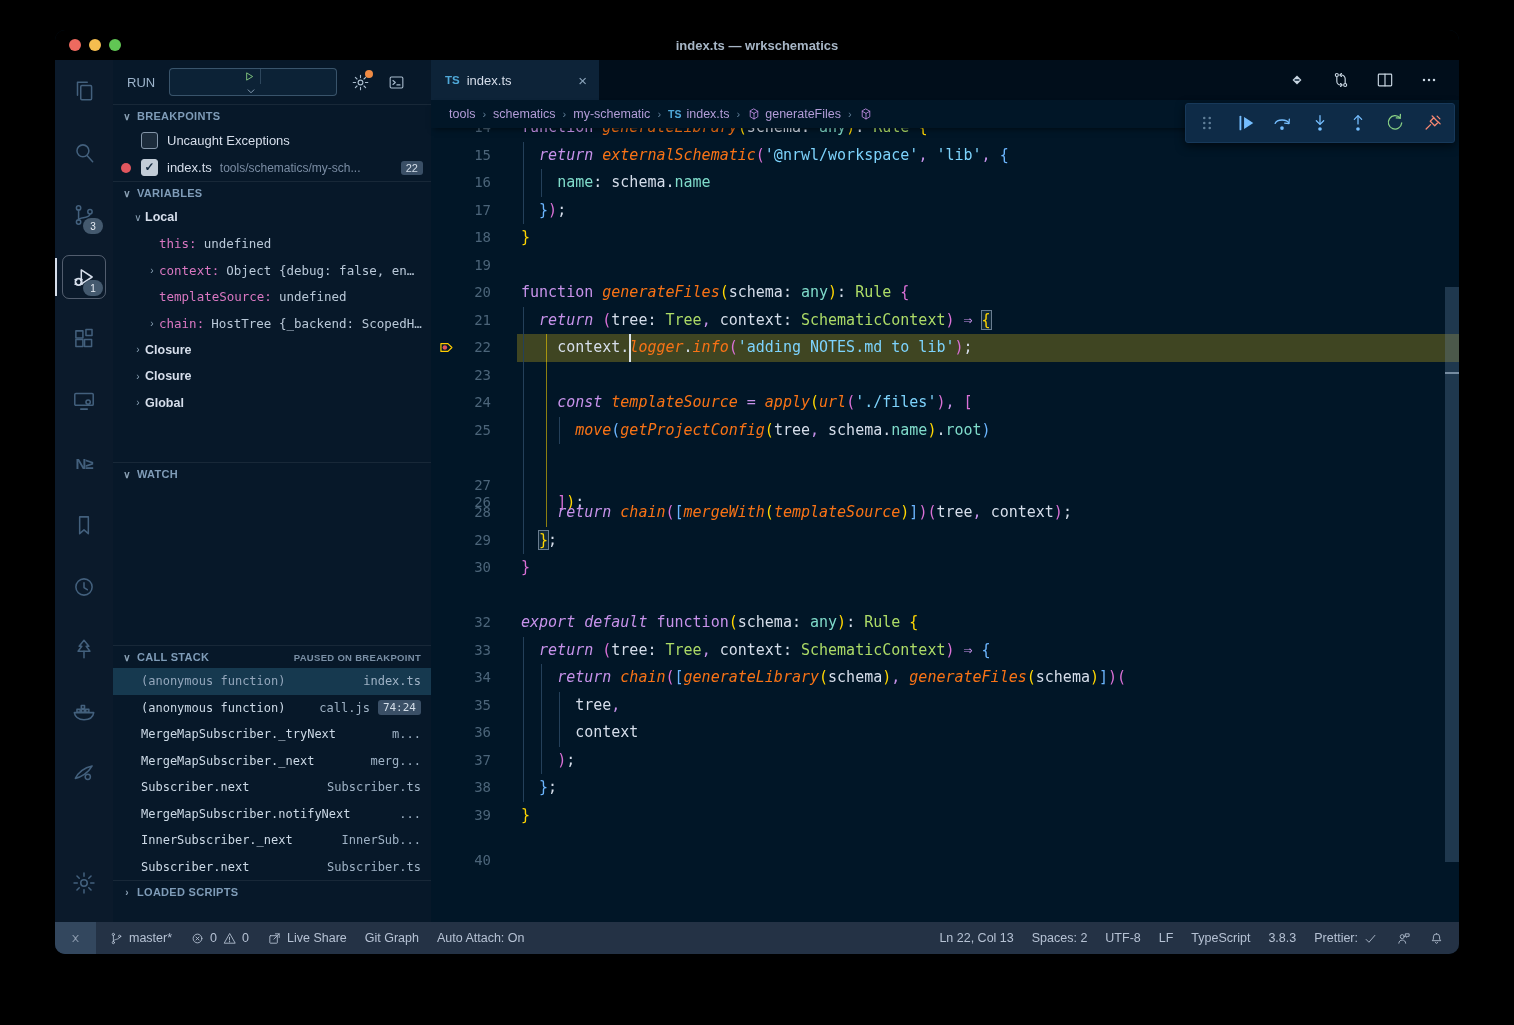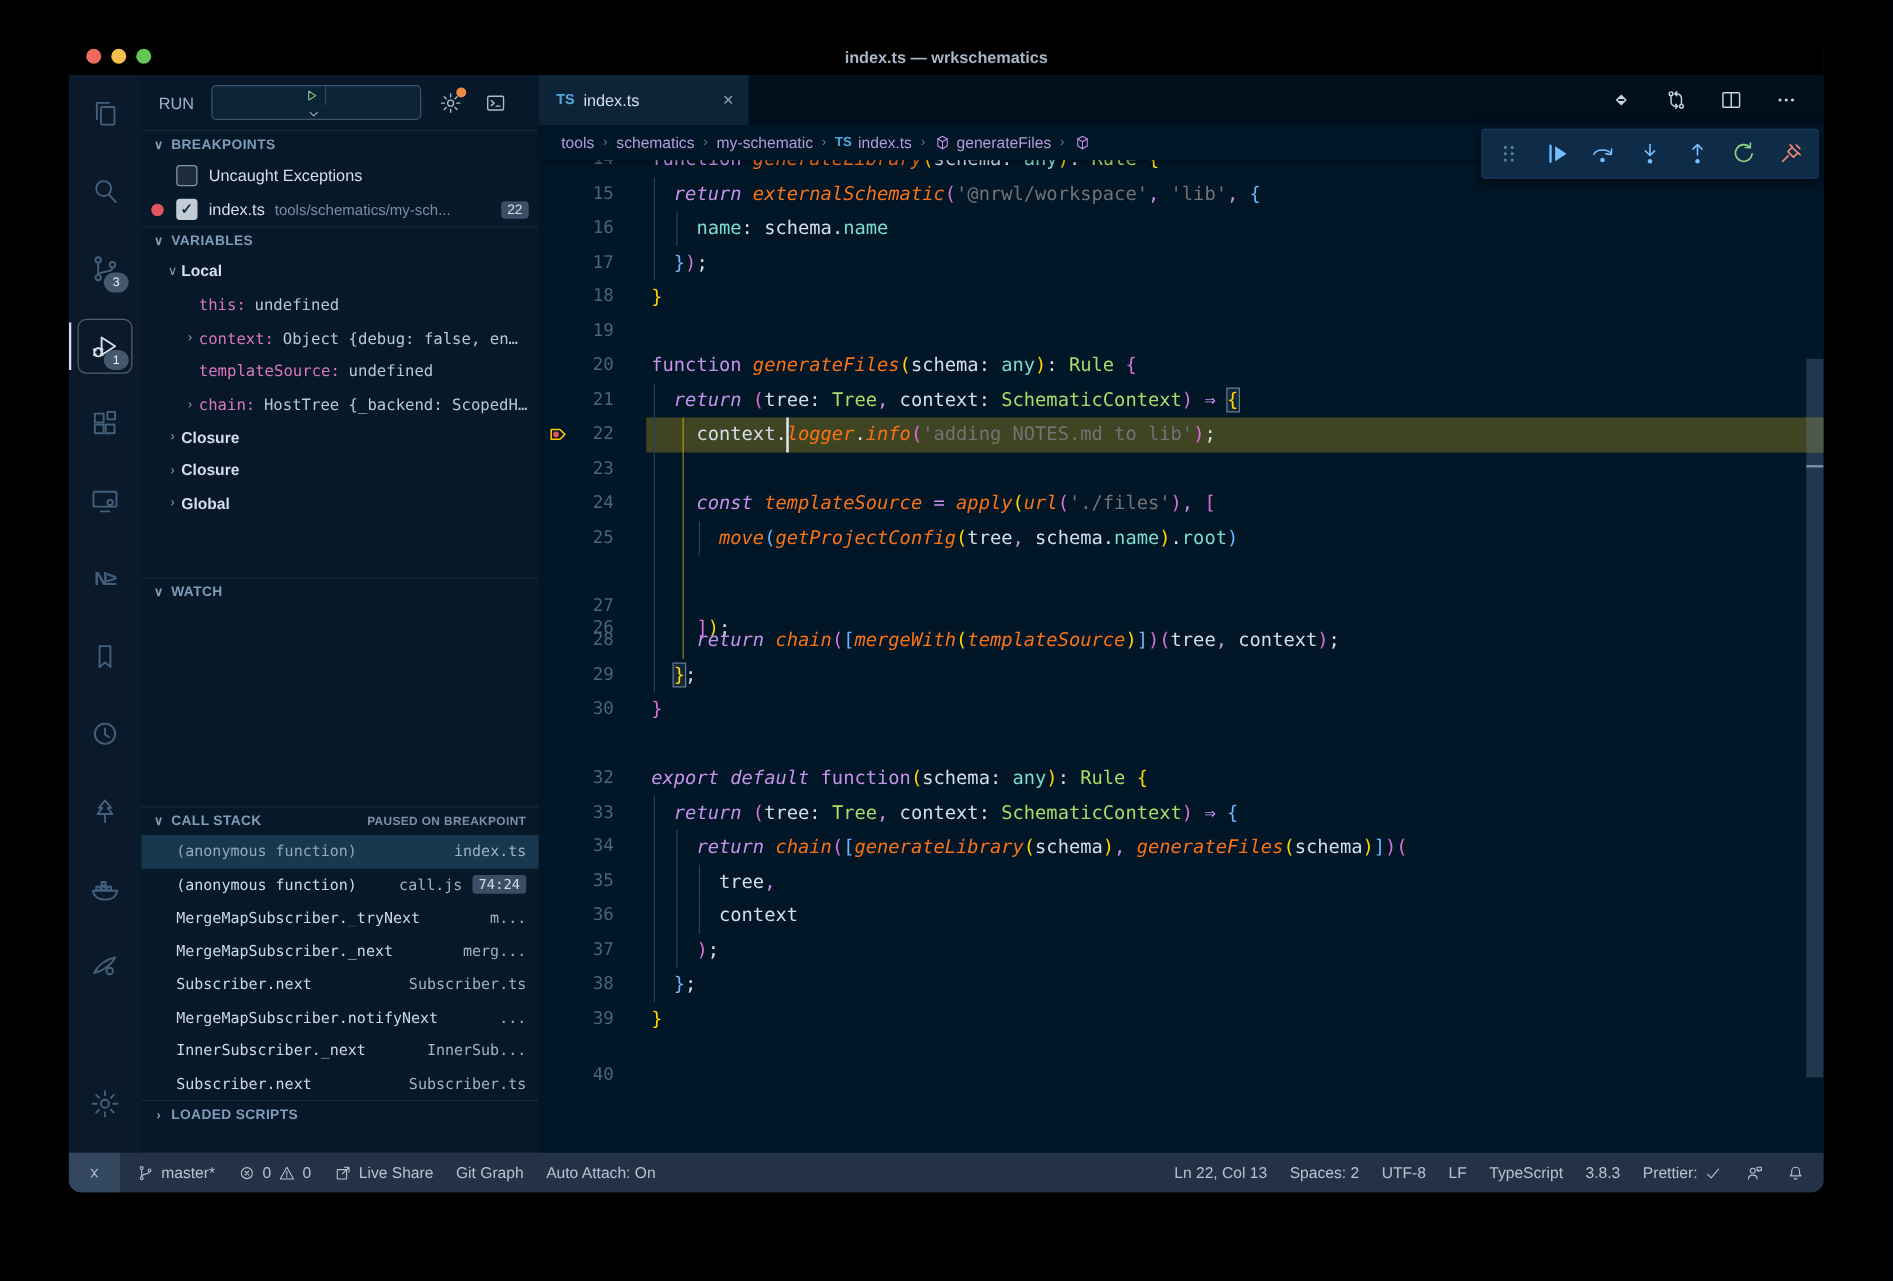--- a/index.html
+++ b/index.html
@@ -84,21 +84,21 @@
   .cl .num{position:absolute;left:20px;width:40px;text-align:right;color:#4b6479;font-size:14px;}
   .cl .txt{position:absolute;left:90px;}
   .cur-band{position:absolute;left:86px;right:0;height:27.5px;background:#3f4522;}
   .guide{position:absolute;width:1px;background:#24405a;}
   .guide.yellow{background:rgba(255,215,0,.55);width:1px;}
   .gutter-icon{position:absolute;left:6px;top:3px;width:21px;height:21px;}
   .cursor{position:absolute;width:1.5px;background:#dde6ef;}
   .tk-kwu{color:#c792ea;}
   .tk-kw{color:#c792ea;font-style:italic;}
   .tk-fn{color:#f97316;font-style:italic;text-align:center;}
-  .tk-str{color:#737373;text-align:center;}
+  .tk-str{color:#7dd3fc;text-align:center;}
   .tk-ty{color:#addb67;}
   .tk-te{color:#7fdbca;}
   .tk-v{color:#d6deeb;}
   .tk-pn{color:#d6deeb;}
   .tk-cm{color:#c792ea;}
   .tk-b1{color:#ffd602;}
   .tk-b2{color:#da70d6;}
   .tk-b3{color:#6cb6ff;}
   .tk-b1m{color:#ffd602;outline:1px solid rgba(150,170,190,.7);background:rgba(95,126,151,.18);}
   

